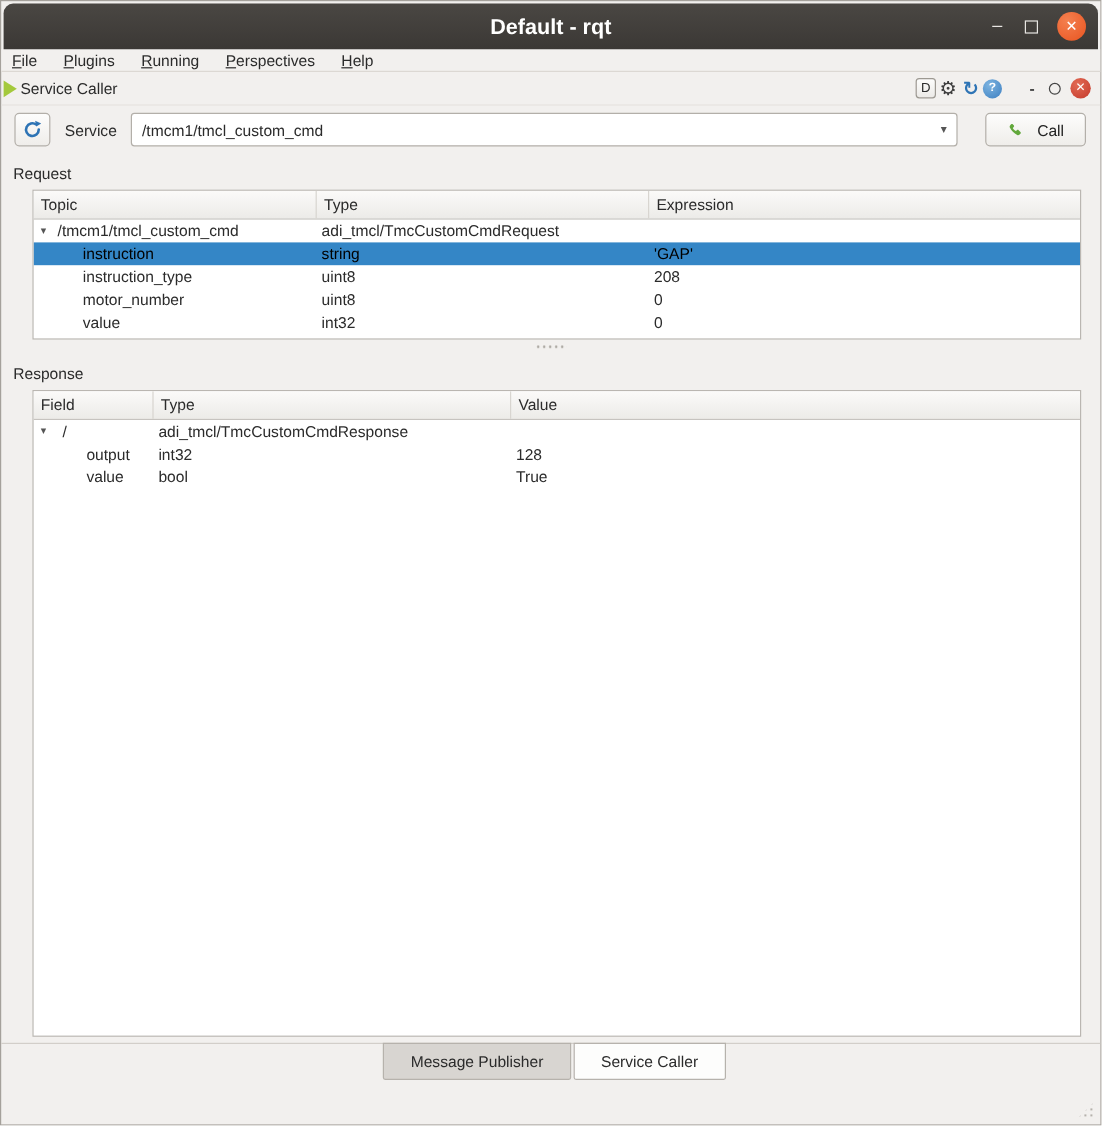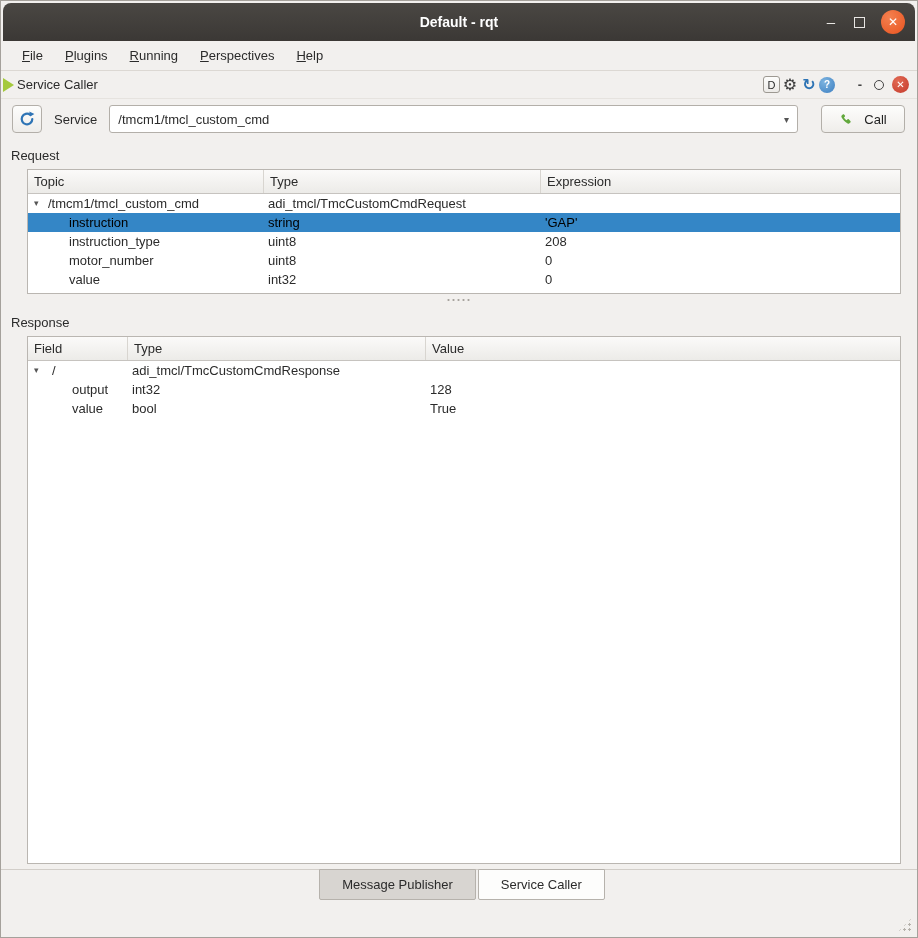--- a/index.html
+++ b/index.html
@@ -8,28 +8,28 @@
     --win-bg:#f2f0ee; --border:#b3afa9; --table-border:#bab6b1; --text:#2b2b2b;
   }
   *{box-sizing:border-box; margin:0; padding:0;}
   body{margin:0; background:#fff; font-family:"Liberation Sans","DejaVu Sans",sans-serif; color:var(--text);}
   .window{width:918px; height:938px; border:1px solid #a5a19b; background:var(--win-bg);
           display:flex; flex-direction:column; overflow:hidden;}
   
   .titlebar{height:38px; margin:2px 2px 0; border-radius:8px 8px 0 0;
             background:linear-gradient(#4a4743,#3b3835); position:relative; flex:none;}
   .titlebar .title{position:absolute; left:0; right:0; top:0; line-height:38px; text-align:center;
-                   color:#fff; font-weight:bold; font-size:14px;}
+                   color:#fff; font-weight:bold; font-size:18px;}
   .win-controls{position:absolute; right:10px; top:0; height:38px; display:flex; align-items:center; gap:16px;}
   .win-min{color:#e8e6e3; font-size:15px; line-height:10px; width:14px; text-align:center; cursor:default;}
   .win-max{width:11px; height:11px; border:1px solid #e8e6e3; display:inline-block;}
   .win-close{width:24px; height:24px; border-radius:50%; background:radial-gradient(circle at 35% 30%,#f4804f,var(--close-button));
              color:#fff; font-size:12px; line-height:24px; text-align:center; font-weight:bold;}
   
-  .menubar{height:30px; display:flex; align-items:center; padding-left:12px; gap:4px;
+  .menubar{height:19px; display:flex; align-items:center; padding-left:0; gap:4px;
            border-bottom:1px solid #dcd8d3; flex:none; background:var(--win-bg);}
   .menu-item{padding:4px 9px; font-size:13px;}
   .menu-item u{text-decoration:underline;}
   
   .pluginbar{height:28px; display:flex; align-items:center; padding:0 8px 0 2px; flex:none;
              border-bottom:1px solid #e6e3df;}
   .play-icon{width:0; height:0; border-left:11px solid #a4c93c; border-top:7px solid transparent;
              border-bottom:7px solid transparent; margin-right:3px;}
   .plugin-title{font-size:13px;}
   .plugin-icons{margin-left:auto; display:flex; align-items:center; gap:1px;}

